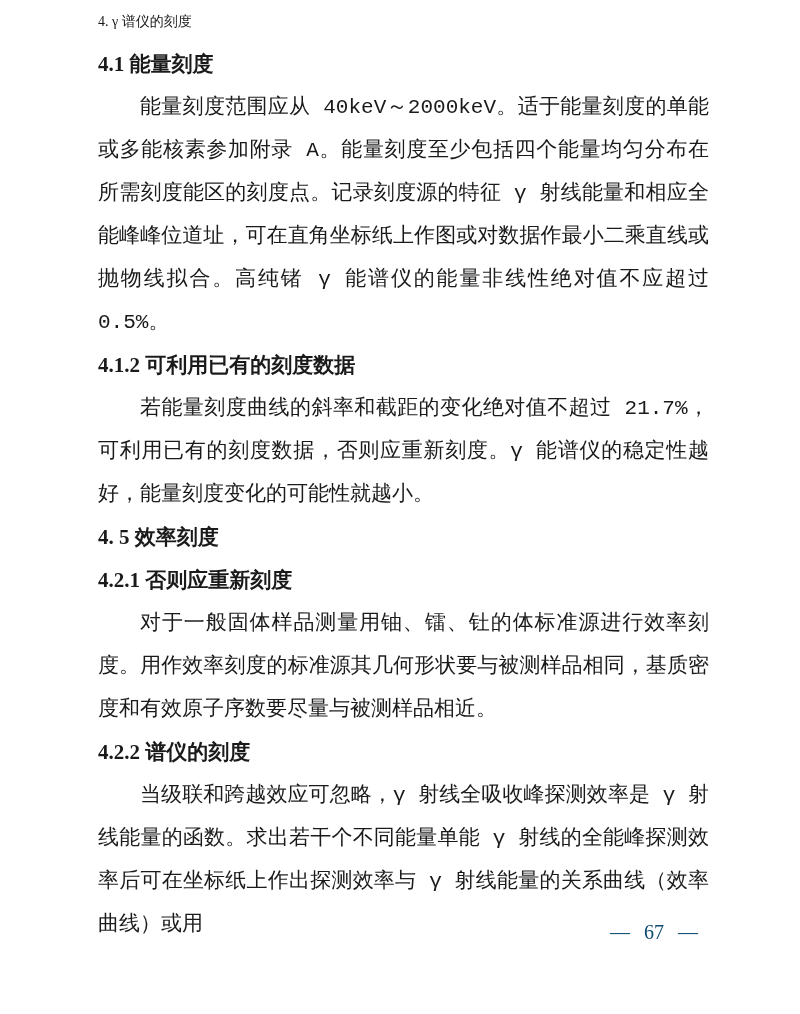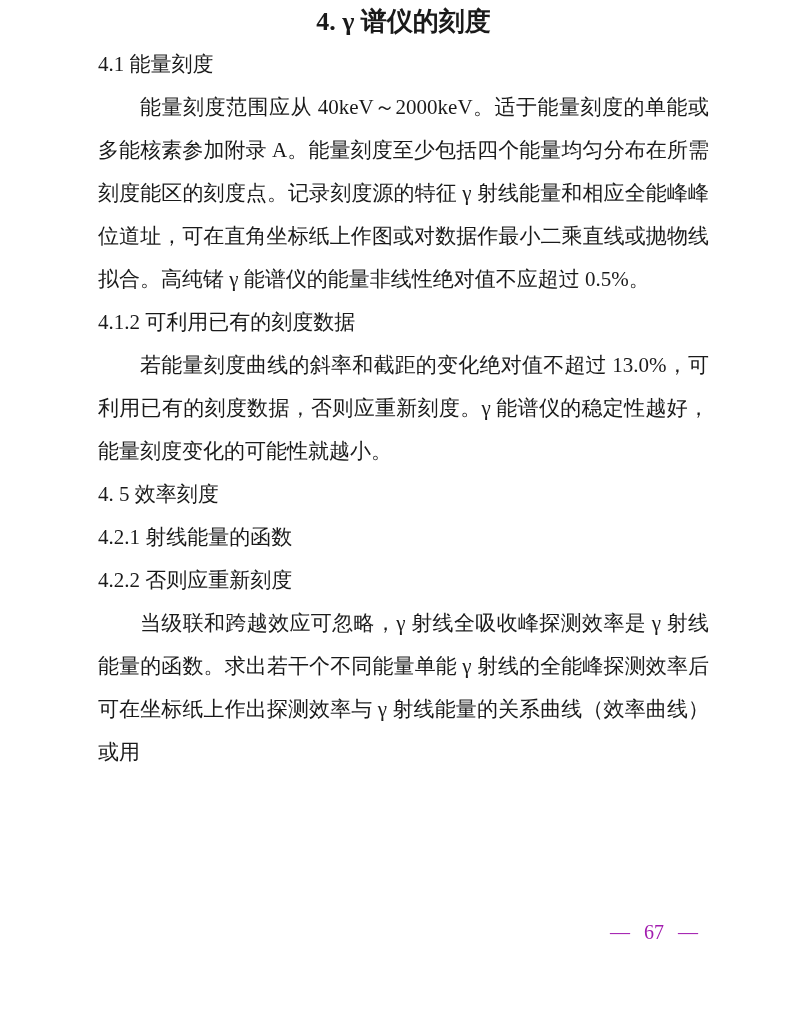--- a/index.html
+++ b/index.html
@@ -21,51 +21,52 @@
     left: 98px;
     top: 0px;
     width: 611px;
     font-size: 21px;
     line-height: 43px;
   }
   .content > div {
     margin: 0;
   }
   .h1 {
-    font-weight: bold;
-    font-size: 26px;
-    text-align: center;
+    font-weight: normal;
+    font-size: 14px;
   }
   .h2, .h3 {
-    font-weight: normal;
+    font-weight: bold;
   }
   .para {
     text-indent: 2em;
     text-align: justify;
+    font-family: Liberation Mono, monospace;
   }
   .page-number {
     position: absolute;
     left: 610px;
     top: 917px;
     font-size: 20px;
     line-height: 30px;
     word-spacing: 9px;
     white-space: pre;
-    color: #a21caf;
+    color: #0c4a6e;
   }
 </style>
 </head>
 <body>
 
 <div class="page">
   <div class="content">
     <div class="h1">4. γ 谱仪的刻度</div>
     <div class="h2">4.1 能量刻度</div>
     <div class="para">能量刻度范围应从 40keV～2000keV。适于能量刻度的单能或多能核素参加附录 A。能量刻度至少包括四个能量均匀分布在所需刻度能区的刻度点。记录刻度源的特征 γ 射线能量和相应全能峰峰位道址，可在直角坐标纸上作图或对数据作最小二乘直线或抛物线拟合。高纯锗 γ 能谱仪的能量非线性绝对值不应超过 0.5%。</div>
     <div class="h3">4.1.2 可利用已有的刻度数据</div>
-    <div class="para">若能量刻度曲线的斜率和截距的变化绝对值不超过 13.0%，可利用已有的刻度数据，否则应重新刻度。γ 能谱仪的稳定性越好，能量刻度变化的可能性就越小。</div>
+    <div class="para">若能量刻度曲线的斜率和截距的变化绝对值不超过 21.7%，可利用已有的刻度数据，否则应重新刻度。γ 能谱仪的稳定性越好，能量刻度变化的可能性就越小。</div>
     <div class="h2">4. 5 效率刻度</div>
-    <div class="h3">4.2.1 射线能量的函数</div>
-    <div class="h3">4.2.2 否则应重新刻度</div>
+    <div class="h3">4.2.1 否则应重新刻度</div>
+    <div class="para">对于一般固体样品测量用铀、镭、钍的体标准源进行效率刻度。用作效率刻度的标准源其几何形状要与被测样品相同，基质密度和有效原子序数要尽量与被测样品相近。</div>
+    <div class="h3">4.2.2 谱仪的刻度</div>
     <div class="para">当级联和跨越效应可忽略，γ 射线全吸收峰探测效率是 γ 射线能量的函数。求出若干个不同能量单能 γ 射线的全能峰探测效率后可在坐标纸上作出探测效率与 γ 射线能量的关系曲线（效率曲线）或用</div>
   </div>
   <div class="page-number">— 67 —</div>
 </div>
 
 </body></html>

